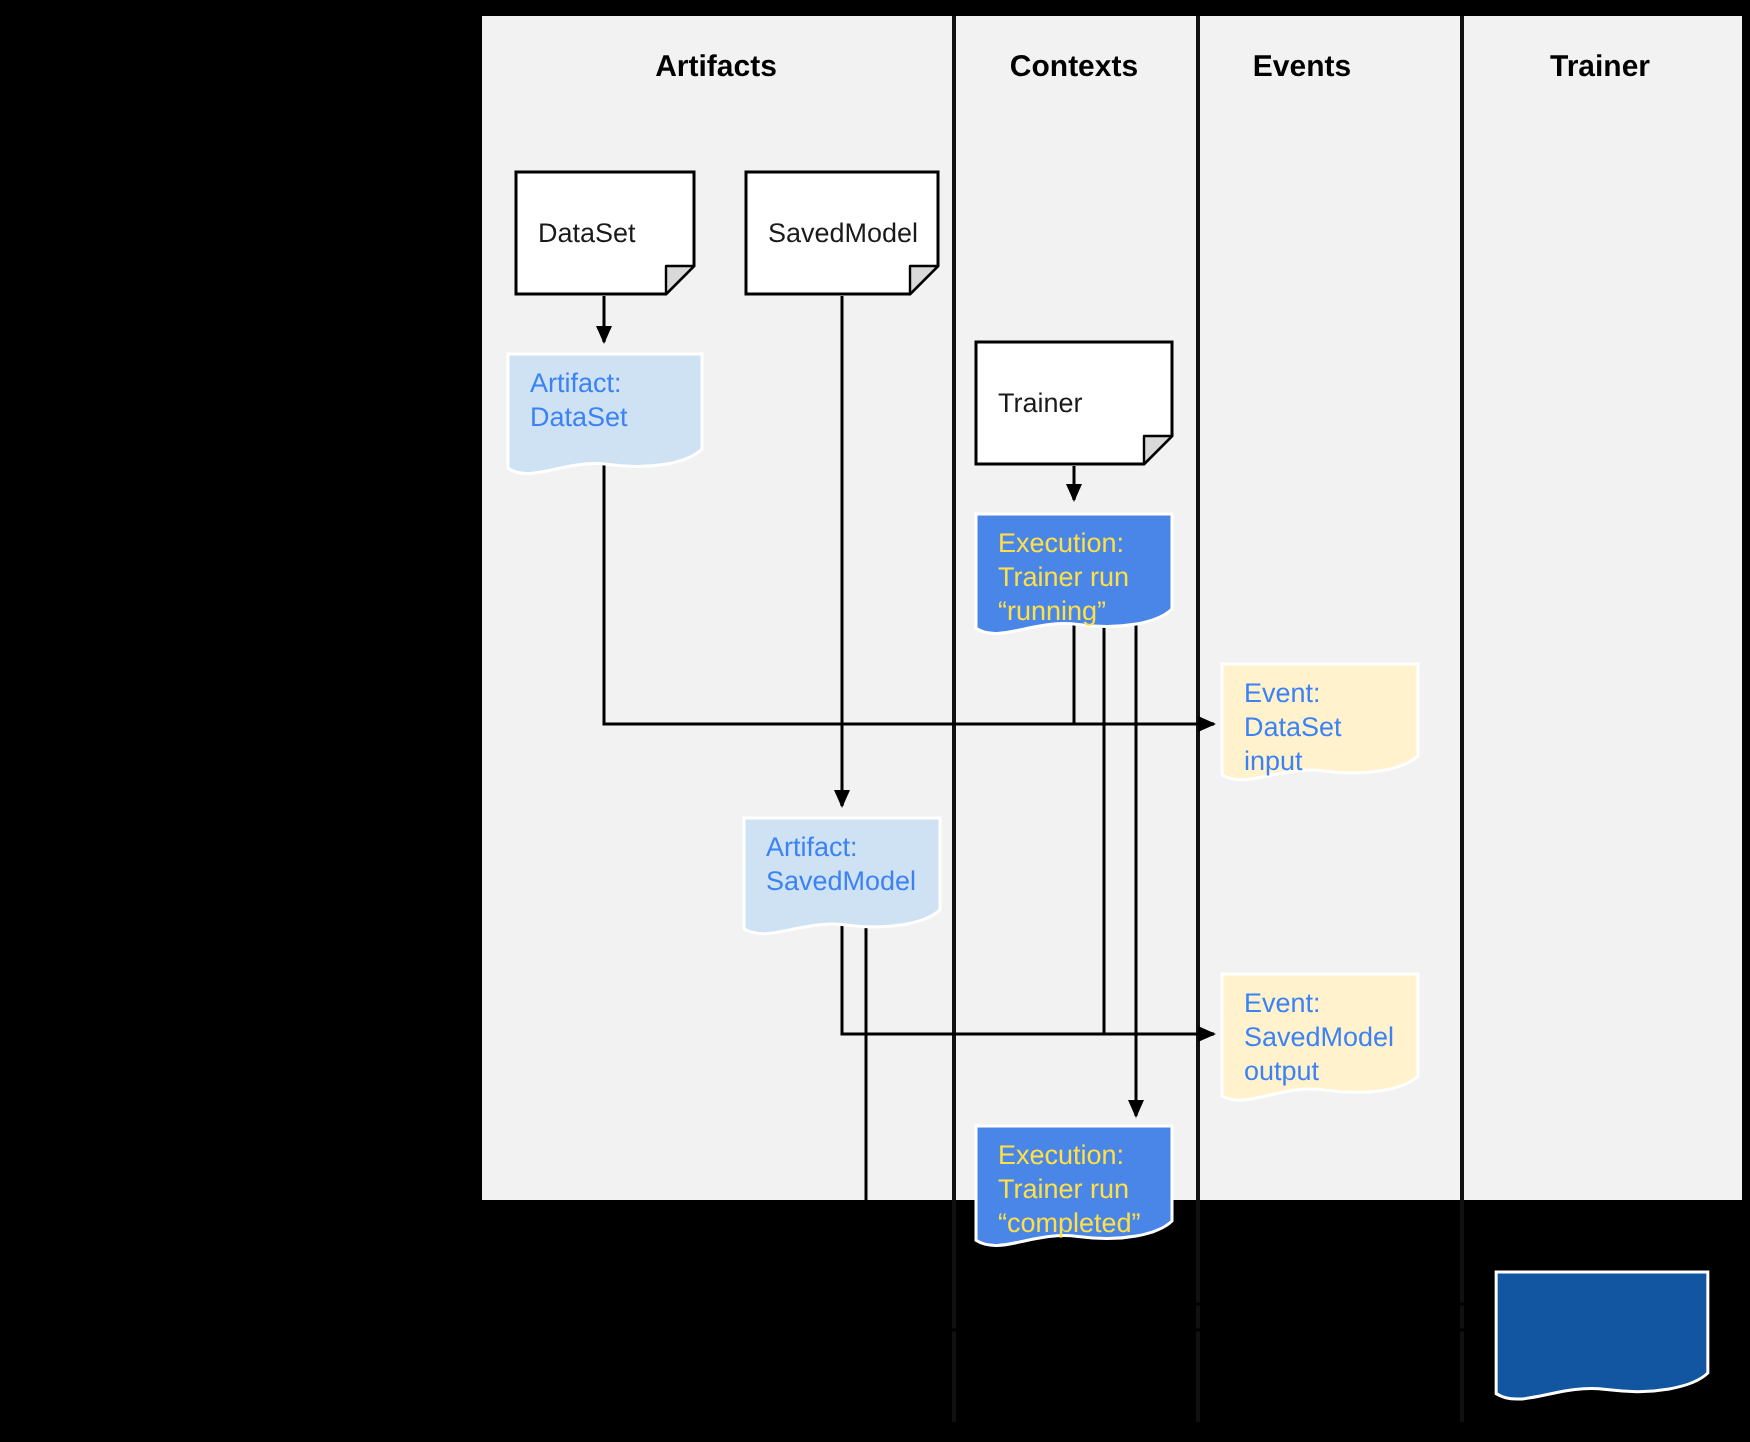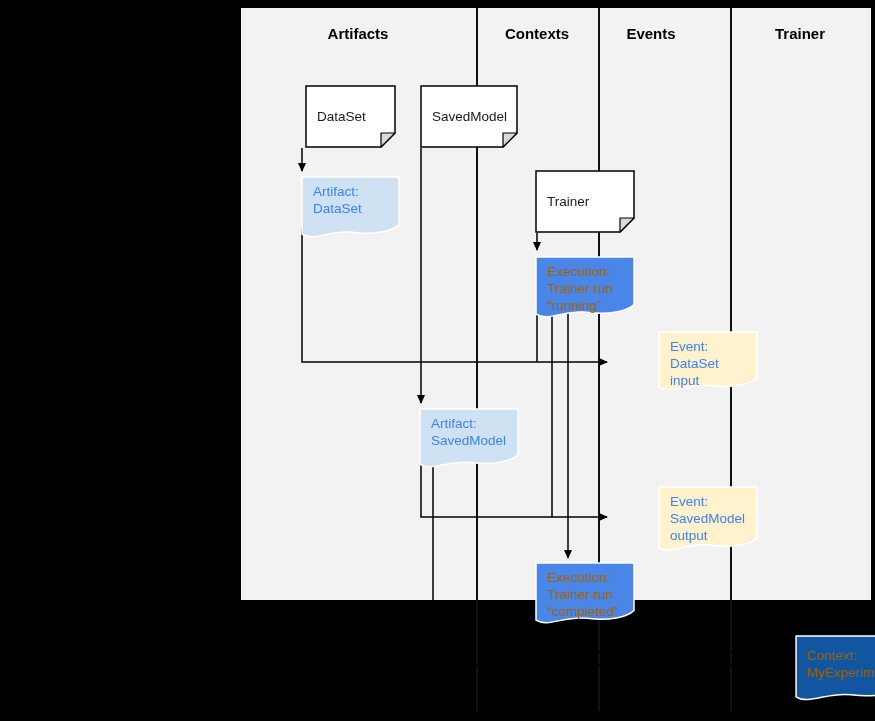--- a/index.html
+++ b/index.html
@@ -15,33 +15,33 @@
     position:absolute;top:0;width:1.5px;height:703px;background:#111;
   }
   .lane-title{
     position:absolute;top:17px;transform:translateX(-50%);
     font-size:15px;font-weight:bold;color:#000;white-space:nowrap;
   }
   .connector-layer{
     position:absolute;left:0;top:0;width:875px;height:721px;z-index:1;
   }
   .node{
-    position:absolute;z-index:2;margin-left:48px;
+    position:absolute;z-index:2;
   }
   .node svg{position:absolute;left:0;top:0;width:100%;height:100%;}
   .node-label{
     position:relative;z-index:3;white-space:pre-line;
     font-size:13.5px;line-height:17px;padding:7px 8px 0 12px;
   }
   .doc-node .node-label{
     padding:0 8px 0 12px;display:flex;align-items:center;height:62px;
     color:#1a1a1a;font-size:13.5px;
   }
   .dark-text .node-label{color:#3b82f6;}
-  .light-text .node-label{color:#a16207;}
+  .light-text .node-label{color:#fde047;}
 </style>
 </head>
 <body>
 
 <div class="stage">
 
   <div class="panel">
     <div class="divider" style="left:235px"></div>
     <div class="divider" style="left:357px"></div>
     <div class="divider" style="left:489px"></div>
@@ -144,17 +144,15 @@
     </svg>
     <div class="node-label">Execution:
 Trainer run
 “completed”</div>
   </div>
 
   <div class="node light-text" style="left:747px;top:635px;width:108px;height:68px">
     <svg viewBox="0 0 100 66" preserveAspectRatio="none">
       <path d="M1,1 H99 V50 C92,57 74,61 52,58 C30,55 13,68 1,60 Z" stroke="#fff" stroke-width="1.5" vector-effect="non-scaling-stroke" fill="#1255a0"></path>
     </svg>
-    <div class="node-label" style="padding-top:12px">Context:
-MyExperiment</div>
   </div>
 
 </div>
 
 </body></html>

